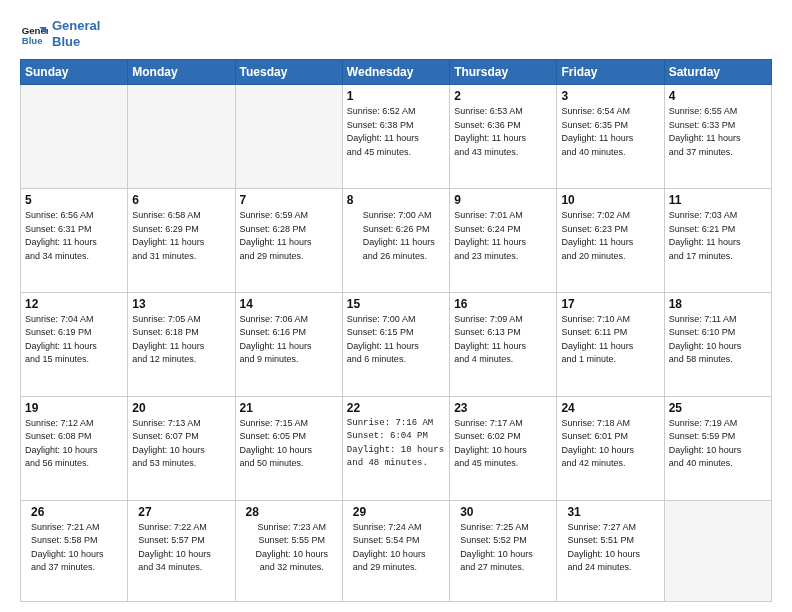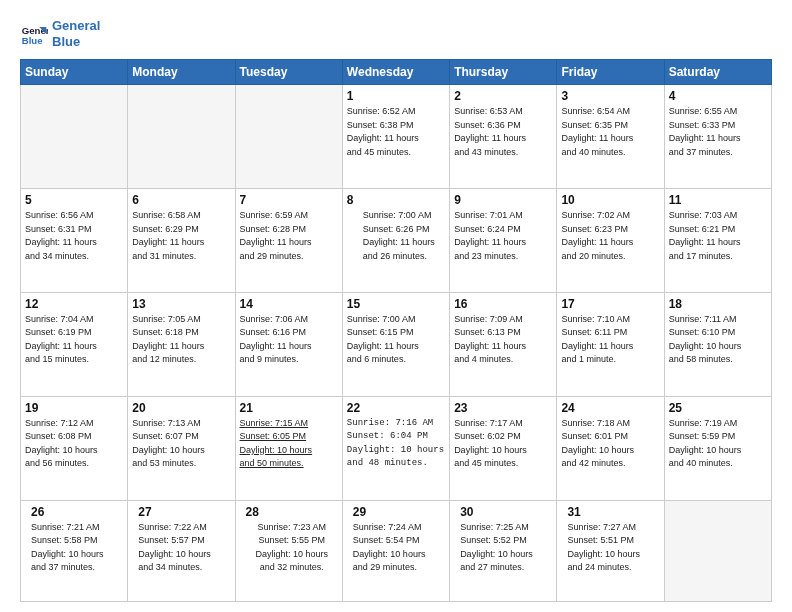--- a/index.html
+++ b/index.html
@@ -280,21 +280,21 @@
           </td>
           <td>
             <span class="day-number">20</span>
             <div class="day-info" style="white-space: pre-wrap;">Sunrise: 7:13 AM
 Sunset: 6:07 PM
 Daylight: 10 hours
 and 53 minutes.</div>
           </td>
           <td>
             <span class="day-number">21</span>
-            <div class="day-info" style="white-space: pre-wrap; text-decoration: underline;">Sunrise: 7:15 AM
+            <div class="day-info" style="white-space: pre-wrap;">Sunrise: 7:15 AM
 Sunset: 6:05 PM
 Daylight: 10 hours
 and 50 minutes.</div>
           </td>
           <td>
             <span class="day-number">22</span>
             <div class="day-info" style="white-space: pre-wrap; font-family: Liberation Mono, monospace;">Sunrise: 7:16 AM
 Sunset: 6:04 PM
 Daylight: 10 hours
 and 48 minutes.</div>

